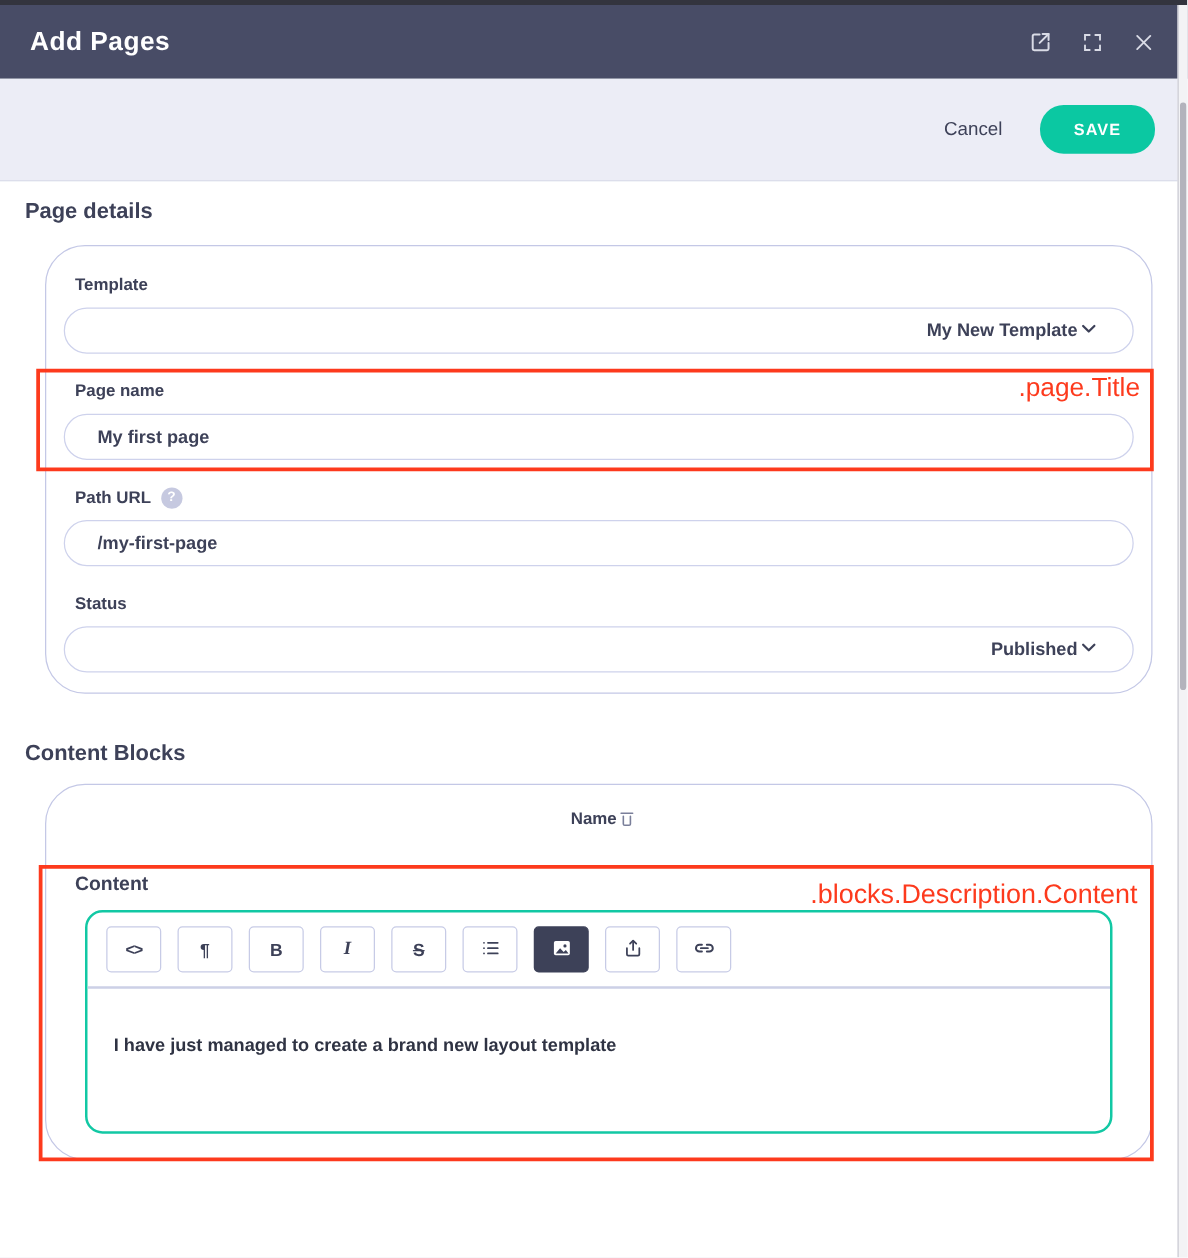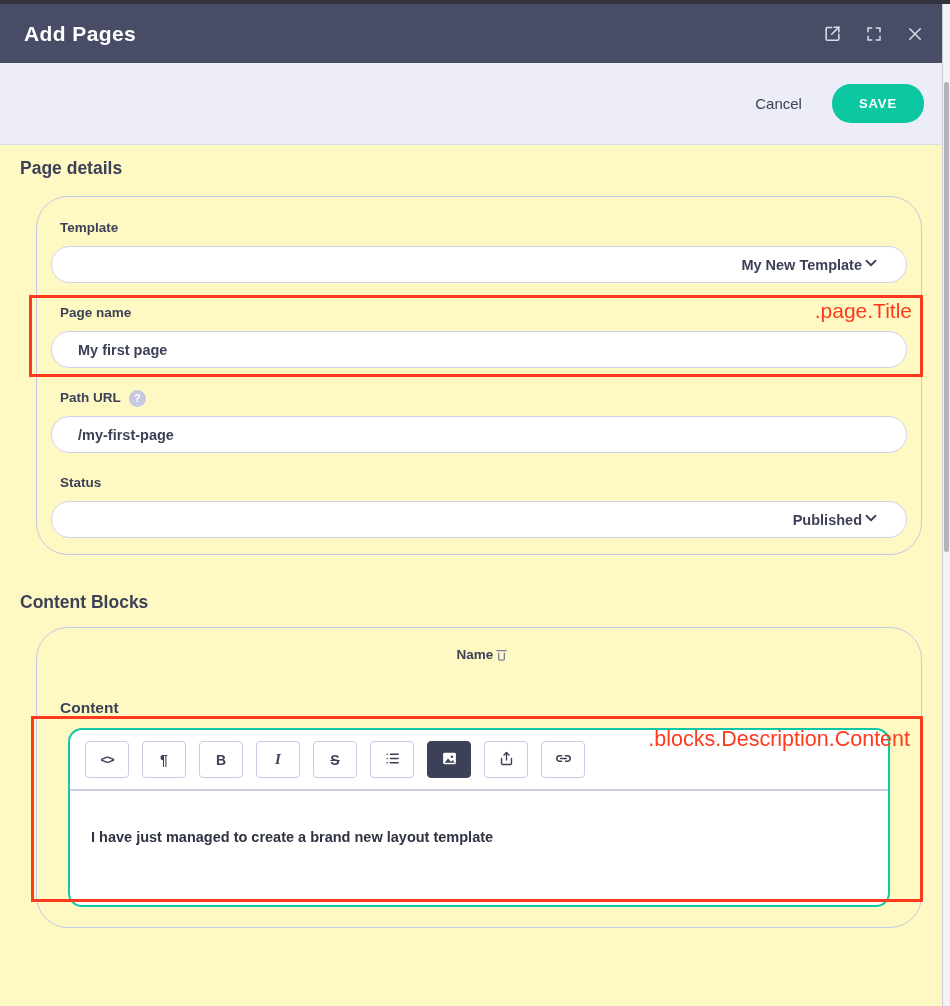--- a/index.html
+++ b/index.html
@@ -1,18 +1,18 @@
 <!DOCTYPE html>
 <html><head>
 <meta charset="utf-8">
 <style>
   * { margin:0; padding:0; box-sizing:border-box; }
   html,body { width:950px; height:1006px; }
   body { font-family:"Liberation Sans", sans-serif; background:#e9eaf4; }
-  .screen { position:relative; width:950px; height:1006px; overflow:hidden; background:#fef9c3; }
+  .screen { position:relative; width:950px; height:1006px; overflow:hidden; background:#ffffff; }
 
   .top-strip { height:4px; background:#33343e; }
   .modal-header { height:59px; background:#484c66; display:flex; align-items:center; padding:0 26px 0 24px; }
   .modal-title { font-size:21px; font-weight:700; color:#ffffff; letter-spacing:0.4px; }
   .header-icons { margin-left:auto; display:flex; align-items:center; gap:23px; }
   .icon-btn { background:none; border:none; padding:0; cursor:pointer; color:#d9dbe6; display:flex; align-items:center; }
   .icon-btn svg { display:block; }
 
   .action-bar { height:82px; background:#ecedf6; border-bottom:1px solid #dcdeeb; display:flex; align-items:center; justify-content:flex-end; gap:30px; padding-right:26px; }
   .cancel-btn { background:none; border:none; font-family:inherit; font-size:15px; color:#3d4158; cursor:pointer; }
@@ -45,21 +45,21 @@
     display:inline-flex; align-items:center; justify-content:center; margin-left:8px; cursor:pointer; }
 
   .code-row { display:flex; align-items:center; gap:12px; }
   input.code { flex:1; background:#ecedf6; border-color:#c9cde7; }
   .ghost-btn { background:none; border:none; padding:0; cursor:pointer; color:#5f6480; display:flex; }
 
   .red-box { position:absolute; border:3px solid #fd3a1d; pointer-events:none; z-index:6; }
   .red-box .red-label { position:absolute; color:#fd3a1d; font-size:21px; font-weight:400; }
   .box-pagename { left:-22px; right:-16px; top:-9px; bottom:-9px; }
   .box-pagename .red-label { top:1px; right:8px;margin-left:20px; }
-  .box-content { left:-20px; right:-16px; top:-5px; height:186px;margin-top:24px; }
+  .box-content { left:-20px; right:-16px; top:-5px; height:237px; }
   .box-content .red-label { top:8px; right:10px; font-size:21.5px; }
 
   .content-group { position:relative; margin-top:24px; }
   .content-label { display:block; margin:4px 0 9px 9px; font-size:15.5px; line-height:22px; font-weight:700; color:#3d4158; }
   .editor { margin:0 17px; border:2px solid #12c8a4; border-radius:14px; background:#fff; height:179px; overflow:hidden; }
   .toolbar { display:flex; gap:13px; padding:11px 15px; }
   .tb-btn { width:44px; height:37px; background:#fff; border:1px solid #c7cbe6; border-radius:4px; color:#3d4158;
     font-family:inherit; font-size:14px; font-weight:700; display:flex; align-items:center; justify-content:center; cursor:pointer; }
   .tb-btn.dark { background:#3d4158; border-color:#3d4158; }
   .tb-code { letter-spacing:-1px; font-size:13px; }

